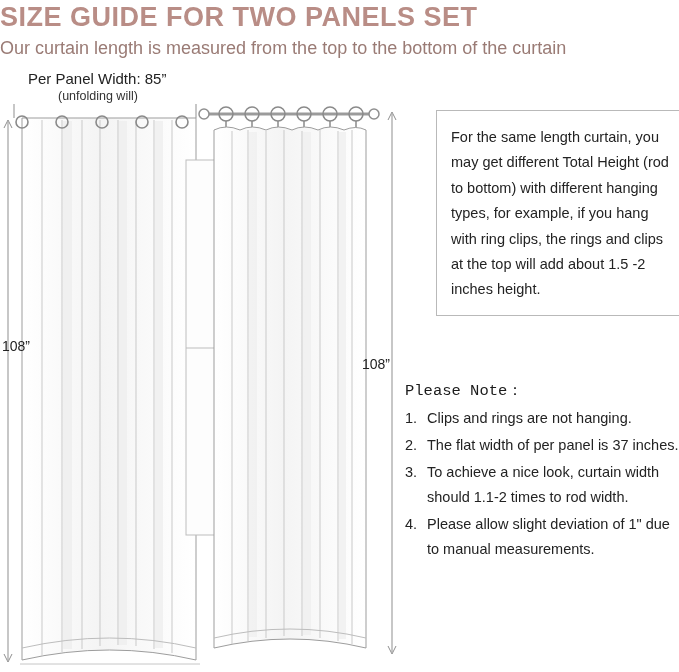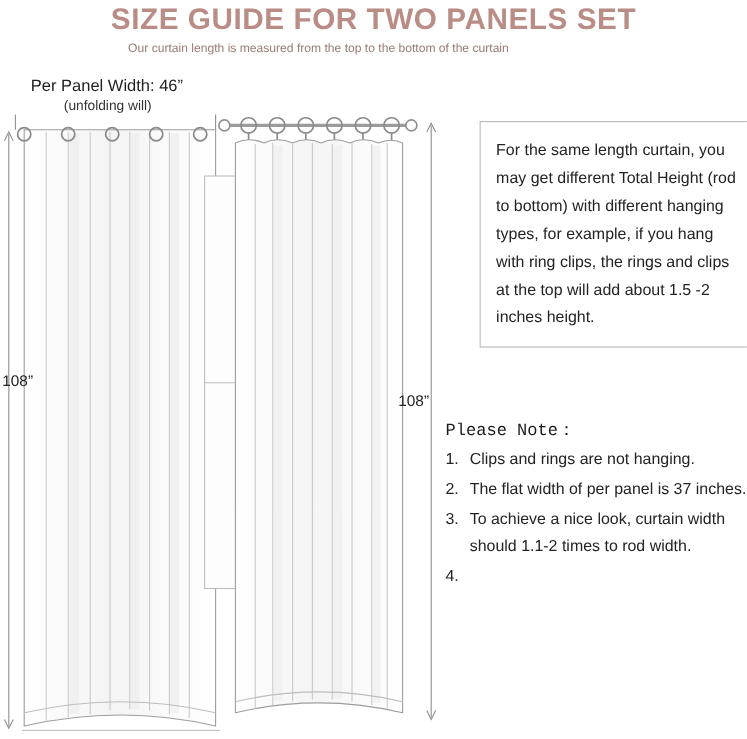--- a/index.html
+++ b/index.html
@@ -19,33 +19,31 @@
     width: 679px;
     height: 672px;
   }
 
   
   .title {
     position: absolute;
     top: 2px;
     left: 0;
     width: 679px;
-    text-align: center;
     font-size: 27px;
     font-weight: bold;
     letter-spacing: 0.5px;
     color: #b98d86;
   }
   .subtitle {
     position: absolute;
     top: 38px;
     left: 0;
     width: 579px;
-    text-align: center;
-    font-size: 11px;
+    font-size: 18px;
     color: #9a7b75;
   }
 
   
   .panel-width-label {
     position: absolute;
     top: 70px;
     left: 28px;
     font-size: 15px;
     color: #222;
@@ -239,21 +237,21 @@
     </g>
     <g stroke="#8f8f8f" stroke-width="1" fill="none">
       <line x1="392" y1="114" x2="392" y2="652"></line>
       <path d="M388 120 L392 112 L396 120"></path>
       <path d="M388 646 L392 654 L396 646"></path>
     </g>
 
     <line x1="20" y1="664" x2="200" y2="664" stroke="#c6c6c6" stroke-width="1"></line>
   </svg>
 
-  <div class="panel-width-label">Per Panel Width: 46”</div>
+  <div class="panel-width-label">Per Panel Width: 85”</div>
   <div class="unfolding-label">(unfolding will)</div>
   <div class="height-left">108”</div>
   <div class="height-right">108”</div>
 
   <div class="note-box">
     <p>For the same length curtain, you may get different Total Height (rod to bottom) with different hanging types, for example, if you hang with ring clips, the rings and clips at the top will add about 1.5 -2 inches height.</p>
   </div>
 
   <div class="please-note">Please Note：</div>
   <ul class="note-list">
@@ -264,16 +262,17 @@
     <li>
       <span class="num">2.</span>
       <span>The flat width of per panel is 37 inches.</span>
     </li>
     <li>
       <span class="num">3.</span>
       <span>To achieve a nice look, curtain width should 1.1-2 times to rod width.</span>
     </li>
     <li>
       <span class="num">4.</span>
+      <span>Please allow slight deviation of 1" due to manual measurements.</span>
     </li>
   </ul>
 
 </div>
 
 </body></html>

